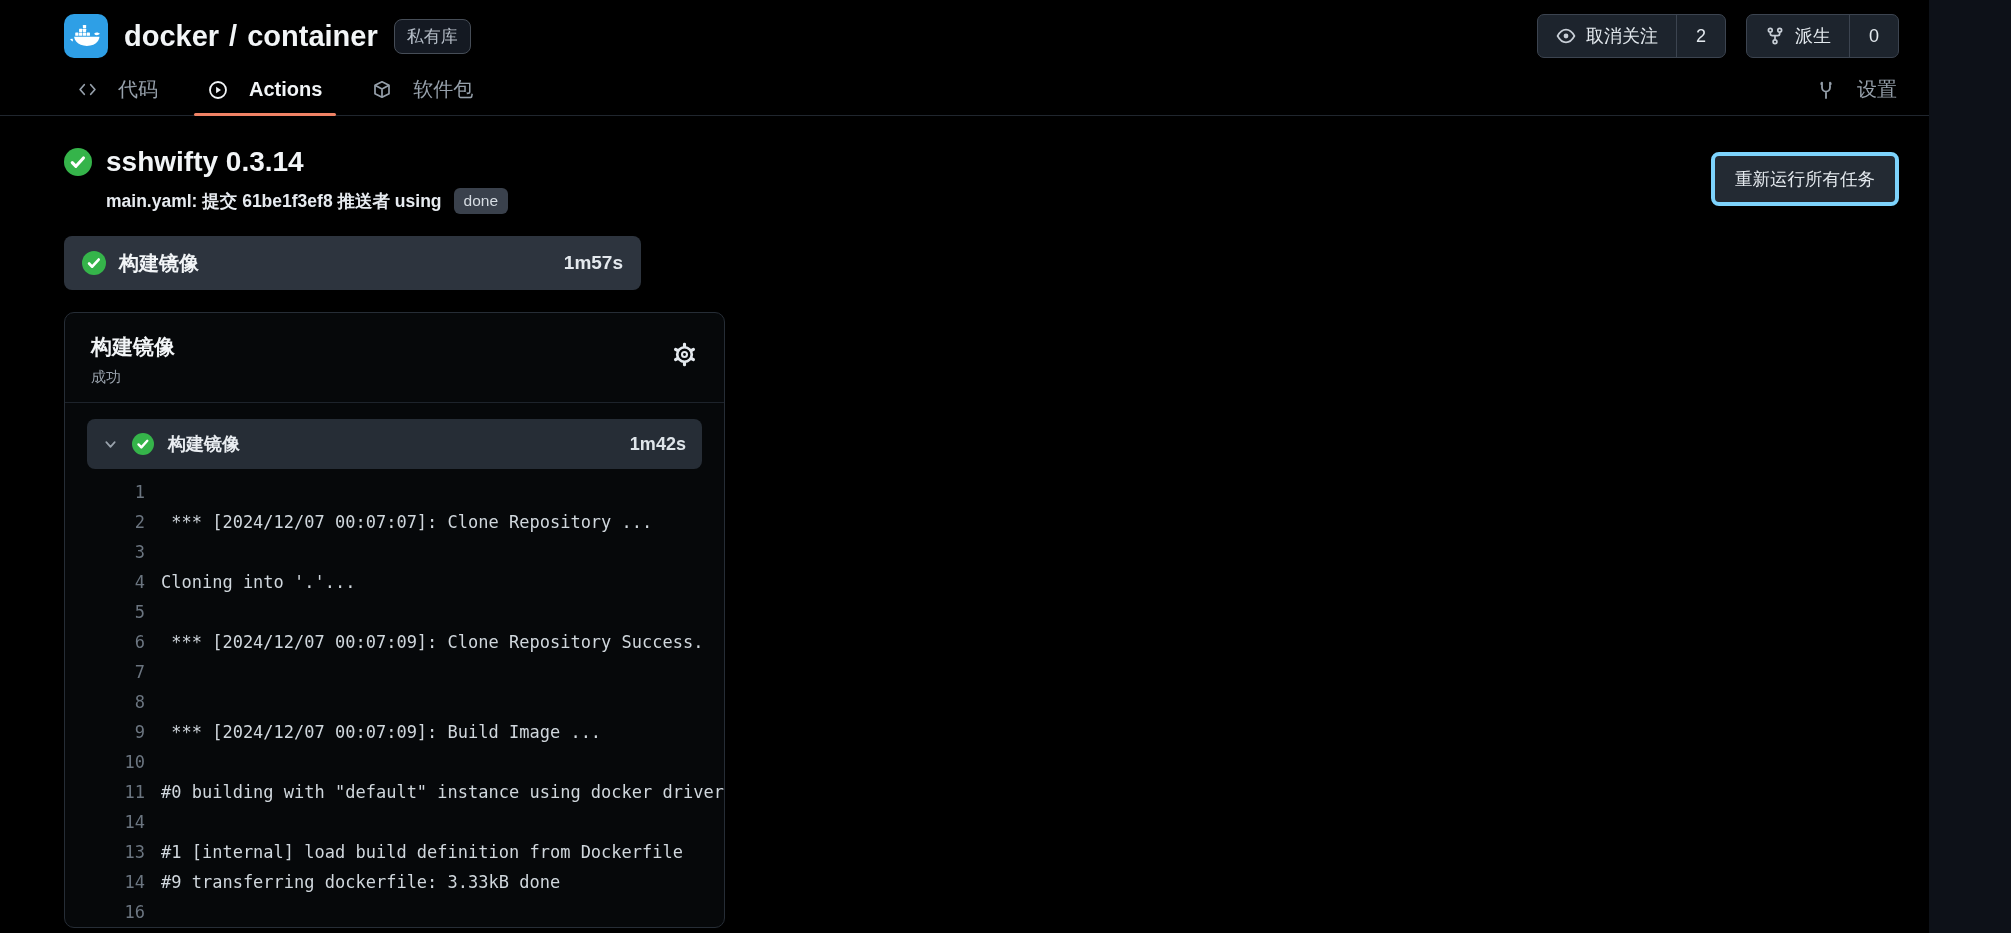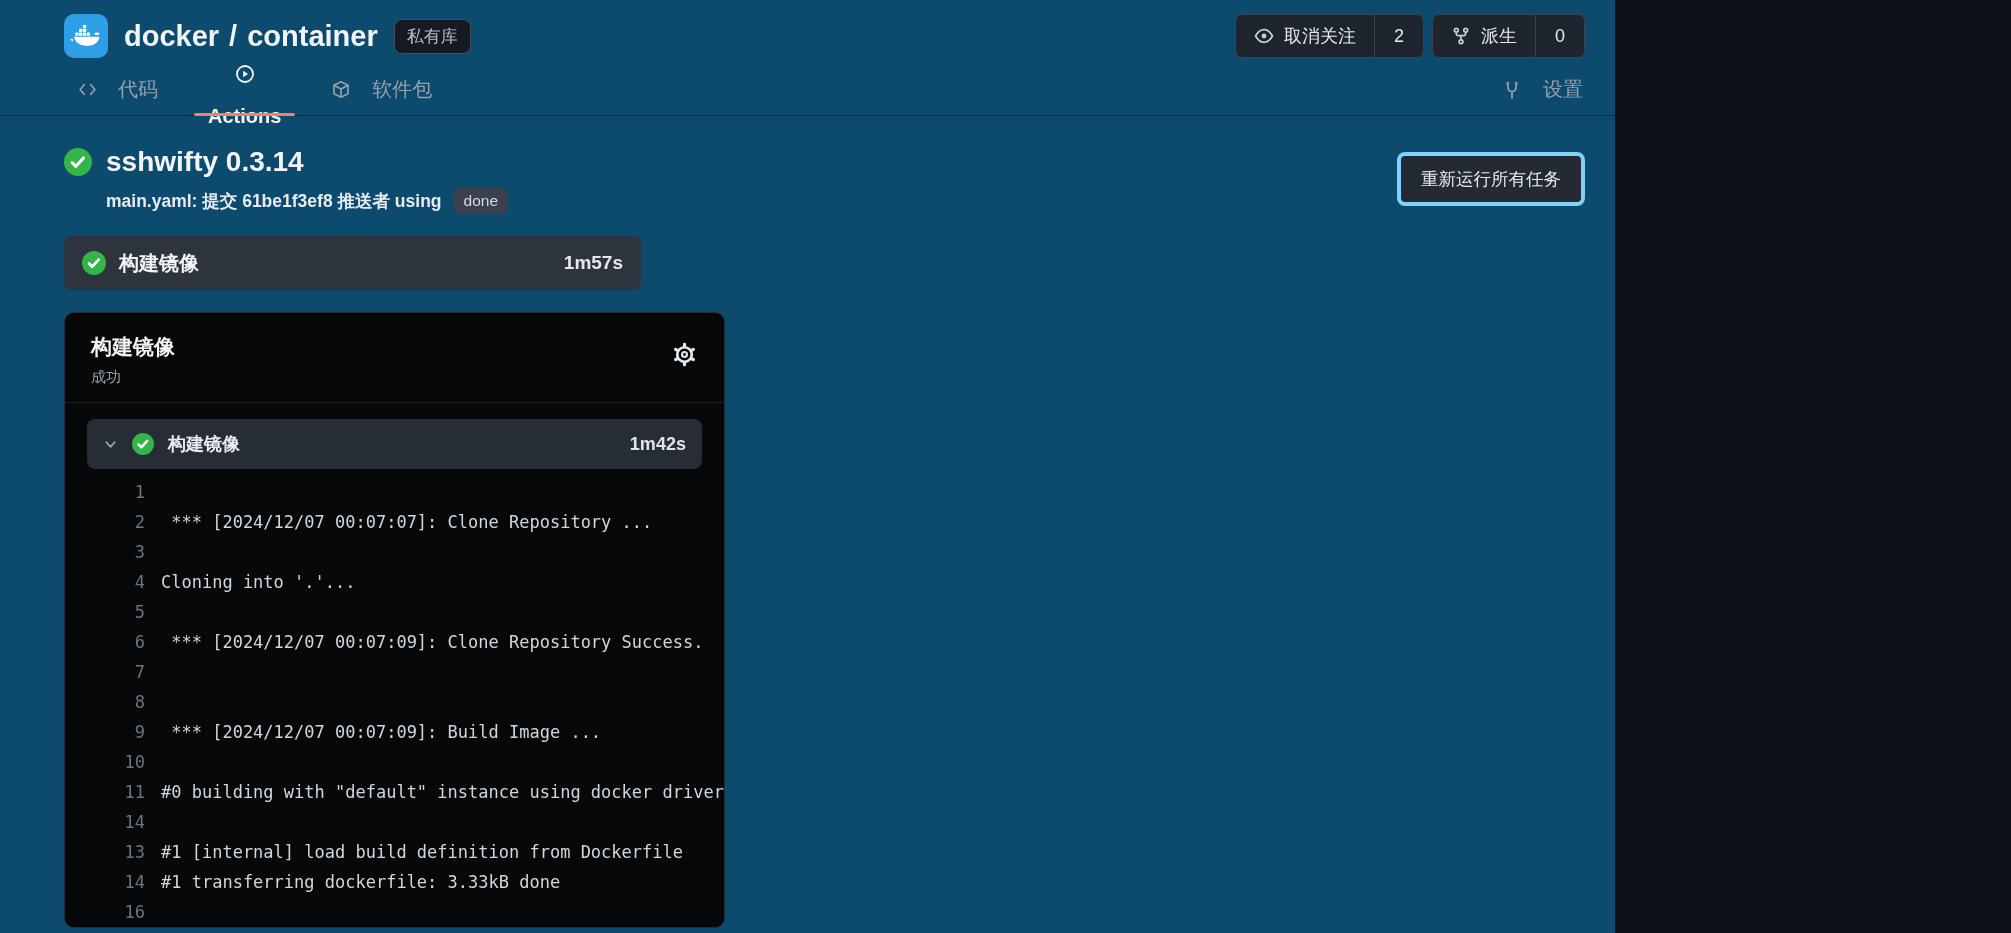--- a/index.html
+++ b/index.html
@@ -1,45 +1,45 @@
 <!DOCTYPE html>
 <html><head>
 <meta charset="utf-8">
 <style>
   * { margin:0; padding:0; box-sizing:border-box; }
   html,body { background:#0d1118; }
   .page {
-    position:relative; width:1615px; height:933px; overflow:hidden;
-    background:#0c4a6e; color:#eceff3;
+    position:relative; width:1929px; height:933px; overflow:hidden;
+    background:#000000; color:#eceff3;
     font-family:"Liberation Sans","DejaVu Sans",sans-serif;
   }
   
   .top-header { display:flex; align-items:center; padding:10px 30px 0 64px; height:62px; }
   .avatar {
     width:44px; height:44px; border-radius:10px; background:#2e9fe6;
     display:flex; align-items:center; justify-content:center; flex:0 0 auto;
   }
   .repo-title { display:flex; align-items:center; gap:10px; margin-left:16px;
     font-size:29px; font-weight:700; color:#f2f5f7; }
   .vis-badge { margin-left:16px; border:1px solid #464d57; background:#141922;
     border-radius:8px; padding:5px 12px; font-size:17px; color:#b4bcc6; font-weight:400; }
   .spacer { flex:1; }
-  .hdr-buttons { display:flex; gap:8px; }
+  .hdr-buttons { display:flex; gap:20px; }
   .seg-btn { display:flex; align-items:stretch; height:44px; background:#1d242d;
     border:1px solid #3c4450; border-radius:7px; overflow:hidden; cursor:pointer; }
   .seg-main { display:flex; align-items:center; gap:10px; padding:0 18px;
     font-size:18px; color:#e3e9ee; }
   .seg-count { display:flex; align-items:center; padding:0 19px; font-size:18px;
     color:#e3e9ee; border-left:1px solid #3c4450; }
   
   .tab-bar { display:flex; align-items:stretch; height:52px; margin-top:2px;
     padding:0 30px 0 64px; border-bottom:1px solid #20262e; }
   .tab { display:flex; align-items:center; gap:21px; padding:0 14px; margin-right:22px;
     font-size:20px; color:#96a0ab; cursor:pointer; position:relative; }
-  .tab.active { color:#f2f5f7; font-weight:700;flex-direction:column; }
+  .tab.active { color:#f2f5f7; font-weight:700; }
   .tab.active::after { content:""; position:absolute; left:0; right:0; bottom:-1px;
     height:3px; background:#f08366; border-radius:2px; }
   .tab-right { margin-left:auto; margin-right:0; padding-right:2px; }
   .icon { display:inline-flex; flex:0 0 auto; }
   
   .run-header { display:flex; align-items:flex-start; padding:30px 30px 0 64px; }
   .run-title-row { display:flex; align-items:center; gap:14px; }
   .run-title { font-size:28px; font-weight:600; color:#f2f5f7; }
   .commit-row { display:flex; align-items:center; gap:12px; margin:10px 0 0 42px; }
   .commit-text { font-size:17.5px; font-weight:600; color:#e7ebf0; }
@@ -336,21 +336,21 @@
           <div class="log-row">
             <span class="ln">14</span>
             <span class="lt"></span>
           </div>
           <div class="log-row">
             <span class="ln">13</span>
             <span class="lt">#1 [internal] load build definition from Dockerfile</span>
           </div>
           <div class="log-row">
             <span class="ln">14</span>
-            <span class="lt">#1 transferring dockerfile: 3.33kB done</span>
+            <span class="lt">#9 transferring dockerfile: 3.33kB done</span>
           </div>
           <div class="log-row">
             <span class="ln">16</span>
             <span class="lt"></span>
           </div>
         </div>
     </div>
   </div>
 </div>
 

